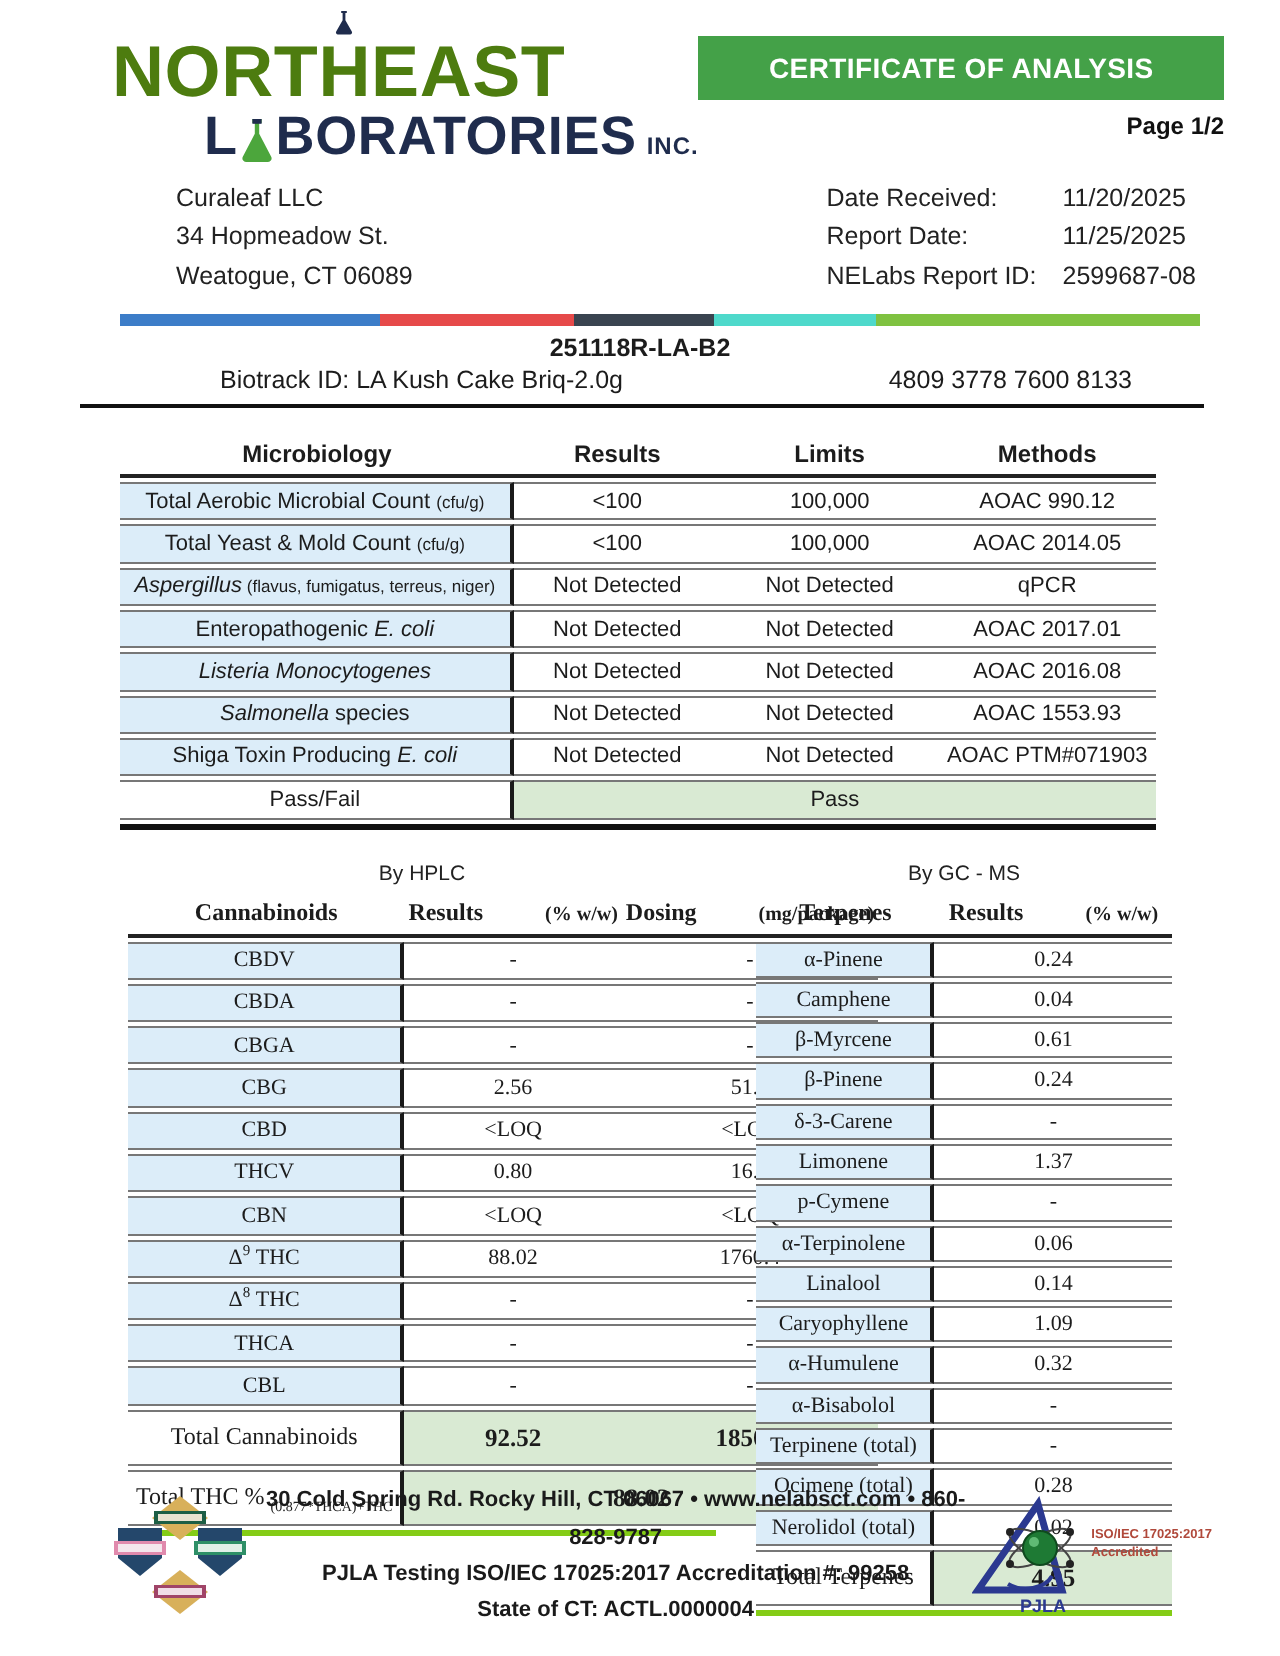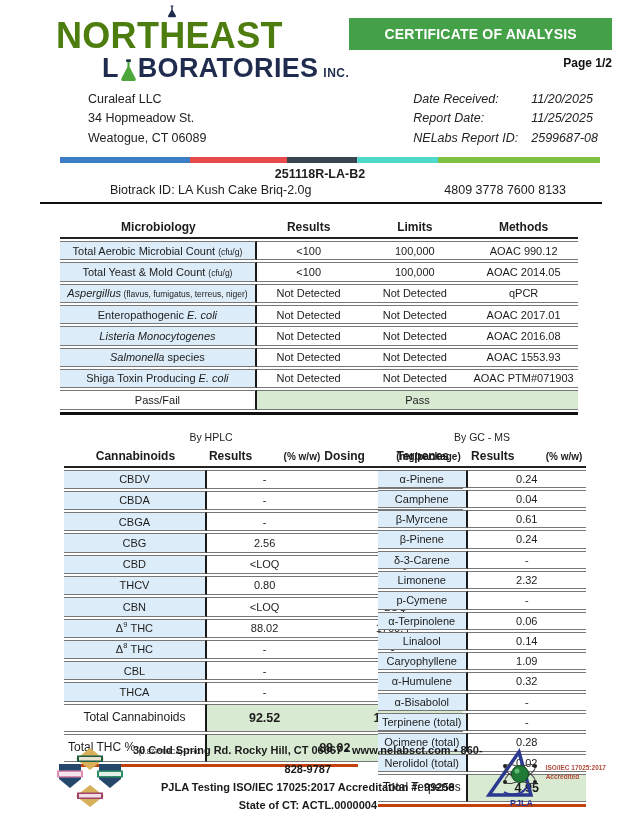--- a/index.html
+++ b/index.html
@@ -15,21 +15,21 @@
   .logo-l2{margin-left:46px;margin-top:1px;color:#1F2C4D;font-size:27px;font-weight:bold;display:flex;align-items:flex-end;letter-spacing:.3px;}
   .logo-flask{margin:0 1px -1px 1px;}
   .inc{font-size:12px;margin-left:5px;padding-bottom:3px;letter-spacing:.5px;}
   .hdr-right{width:272px;}
   .banner{height:32px;background:#44A148;color:#fff;display:flex;align-items:center;justify-content:center;font-weight:bold;font-size:14px;letter-spacing:.2px;}
   .page-num{text-align:right;font-weight:bold;font-size:12px;margin-top:6px;color:#111;}
 
   
   .info{display:flex;justify-content:space-between;padding:8px 42px 0 88px;font-size:12.5px;font-weight:500;color:#222;}
   .client div{line-height:1.55;}
-  .rep-row{display:flex;line-height:1.55;font-style:italic;}
+  .rep-row{display:flex;line-height:1.55;}
   .rep-label{width:118px;}
   .rep-val{}
 
   
   .bar{display:flex;height:6px;margin:9px 40px 0 60px;}
   .bar-seg{height:100%;}
   .sample-id{text-align:center;font-weight:bold;font-size:12.5px;margin-top:4px;}
   .bio-wrap{margin:0 38px 0 40px;border-bottom:2.5px solid #111;padding:2px 36px 5px 70px;}
   .bio-in{display:flex;justify-content:space-between;font-size:12.5px;font-weight:500;}
 
@@ -46,21 +46,21 @@
   .sp{font-size:7.5px;vertical-align:super;line-height:0;}
   .sb{font-size:7px;vertical-align:sub;line-height:0;}
 
   .micro-wrap{margin:12px 62px 0 60px;border-bottom:3px solid #111;}
 
   .tables{display:flex;align-items:flex-start;margin:16px 0 0 64px;gap:20px;}
   .ctable{width:294px;}
   .ttable{width:208px;}
   .ttable td{padding:1px 4px;}
   .method{text-align:center;font-size:10.5px;font-weight:500;margin-bottom:2px;color:#222;}
-  .tbl-wrap{border-bottom:3px solid #c2410c;}
+  .tbl-wrap{border-bottom:3px solid #84cc16;font-family:Liberation Serif, serif;}
   tr.total td{font-weight:bold;font-size:12.5px;padding:5px 4px;}
   tr.total td.plain, tr.total td.thclabel{font-weight:normal;font-size:12px;}
   td.thclabel{background:#fff;border-right:2px solid #1a1a1a;padding:8px 2px;}
   td.thcval{padding:8px 4px;}
 
   
   .footer{position:absolute;left:16px;right:0;bottom:14px;display:flex;align-items:center;justify-content:space-between;padding:0 34px;}
   .f-center{text-align:center;font-size:11px;font-weight:600;line-height:1.65;color:#1a1a1a;flex:1;}
   .pjla-block{display:flex;align-items:center;}
   .pjla-txt{font-size:6.5px;color:#B0493B;line-height:1.3;margin-left:-2px;margin-top:-10px;font-weight:600;}
@@ -252,26 +252,26 @@
                 <td class="name"><span>Δ</span><span class="sp">9</span><span> THC</span></td>
                 <td>88.02</td>
                 <td>1760.4</td>
               </tr>
               <tr>
                 <td class="name"><span>Δ</span><span class="sp">8</span><span> THC</span></td>
                 <td>-</td>
                 <td>-</td>
               </tr>
               <tr>
+                <td class="name"><span>THCA</span></td>
+                <td>-</td>
+                <td>-</td>
+              </tr>
+              <tr>
                 <td class="name"><span>CBL</span></td>
-                <td>-</td>
-                <td>-</td>
-              </tr>
-              <tr>
-                <td class="name"><span>THCA</span></td>
                 <td>-</td>
                 <td>-</td>
               </tr>
               <tr class="total" id="cb-total">
               <td class="plain">Total Cannabinoids</td>
               <td class="green">92.52</td>
               <td class="green">1850.4</td>
             </tr>
             <tr class="total">
               <td class="thclabel"><span>Total THC % </span><span class="sb">(0.877*THCA)+THC</span></td>
@@ -312,21 +312,21 @@
               <tr>
                 <td class="name">β-Pinene</td>
                 <td>0.24</td>
               </tr>
               <tr>
                 <td class="name">δ-3-Carene</td>
                 <td>-</td>
               </tr>
               <tr>
                 <td class="name">Limonene</td>
-                <td>2.32</td>
+                <td>1.37</td>
               </tr>
               <tr>
                 <td class="name">p-Cymene</td>
                 <td>-</td>
               </tr>
               <tr>
                 <td class="name">α-Terpinolene</td>
                 <td>0.06</td>
               </tr>
               <tr>

